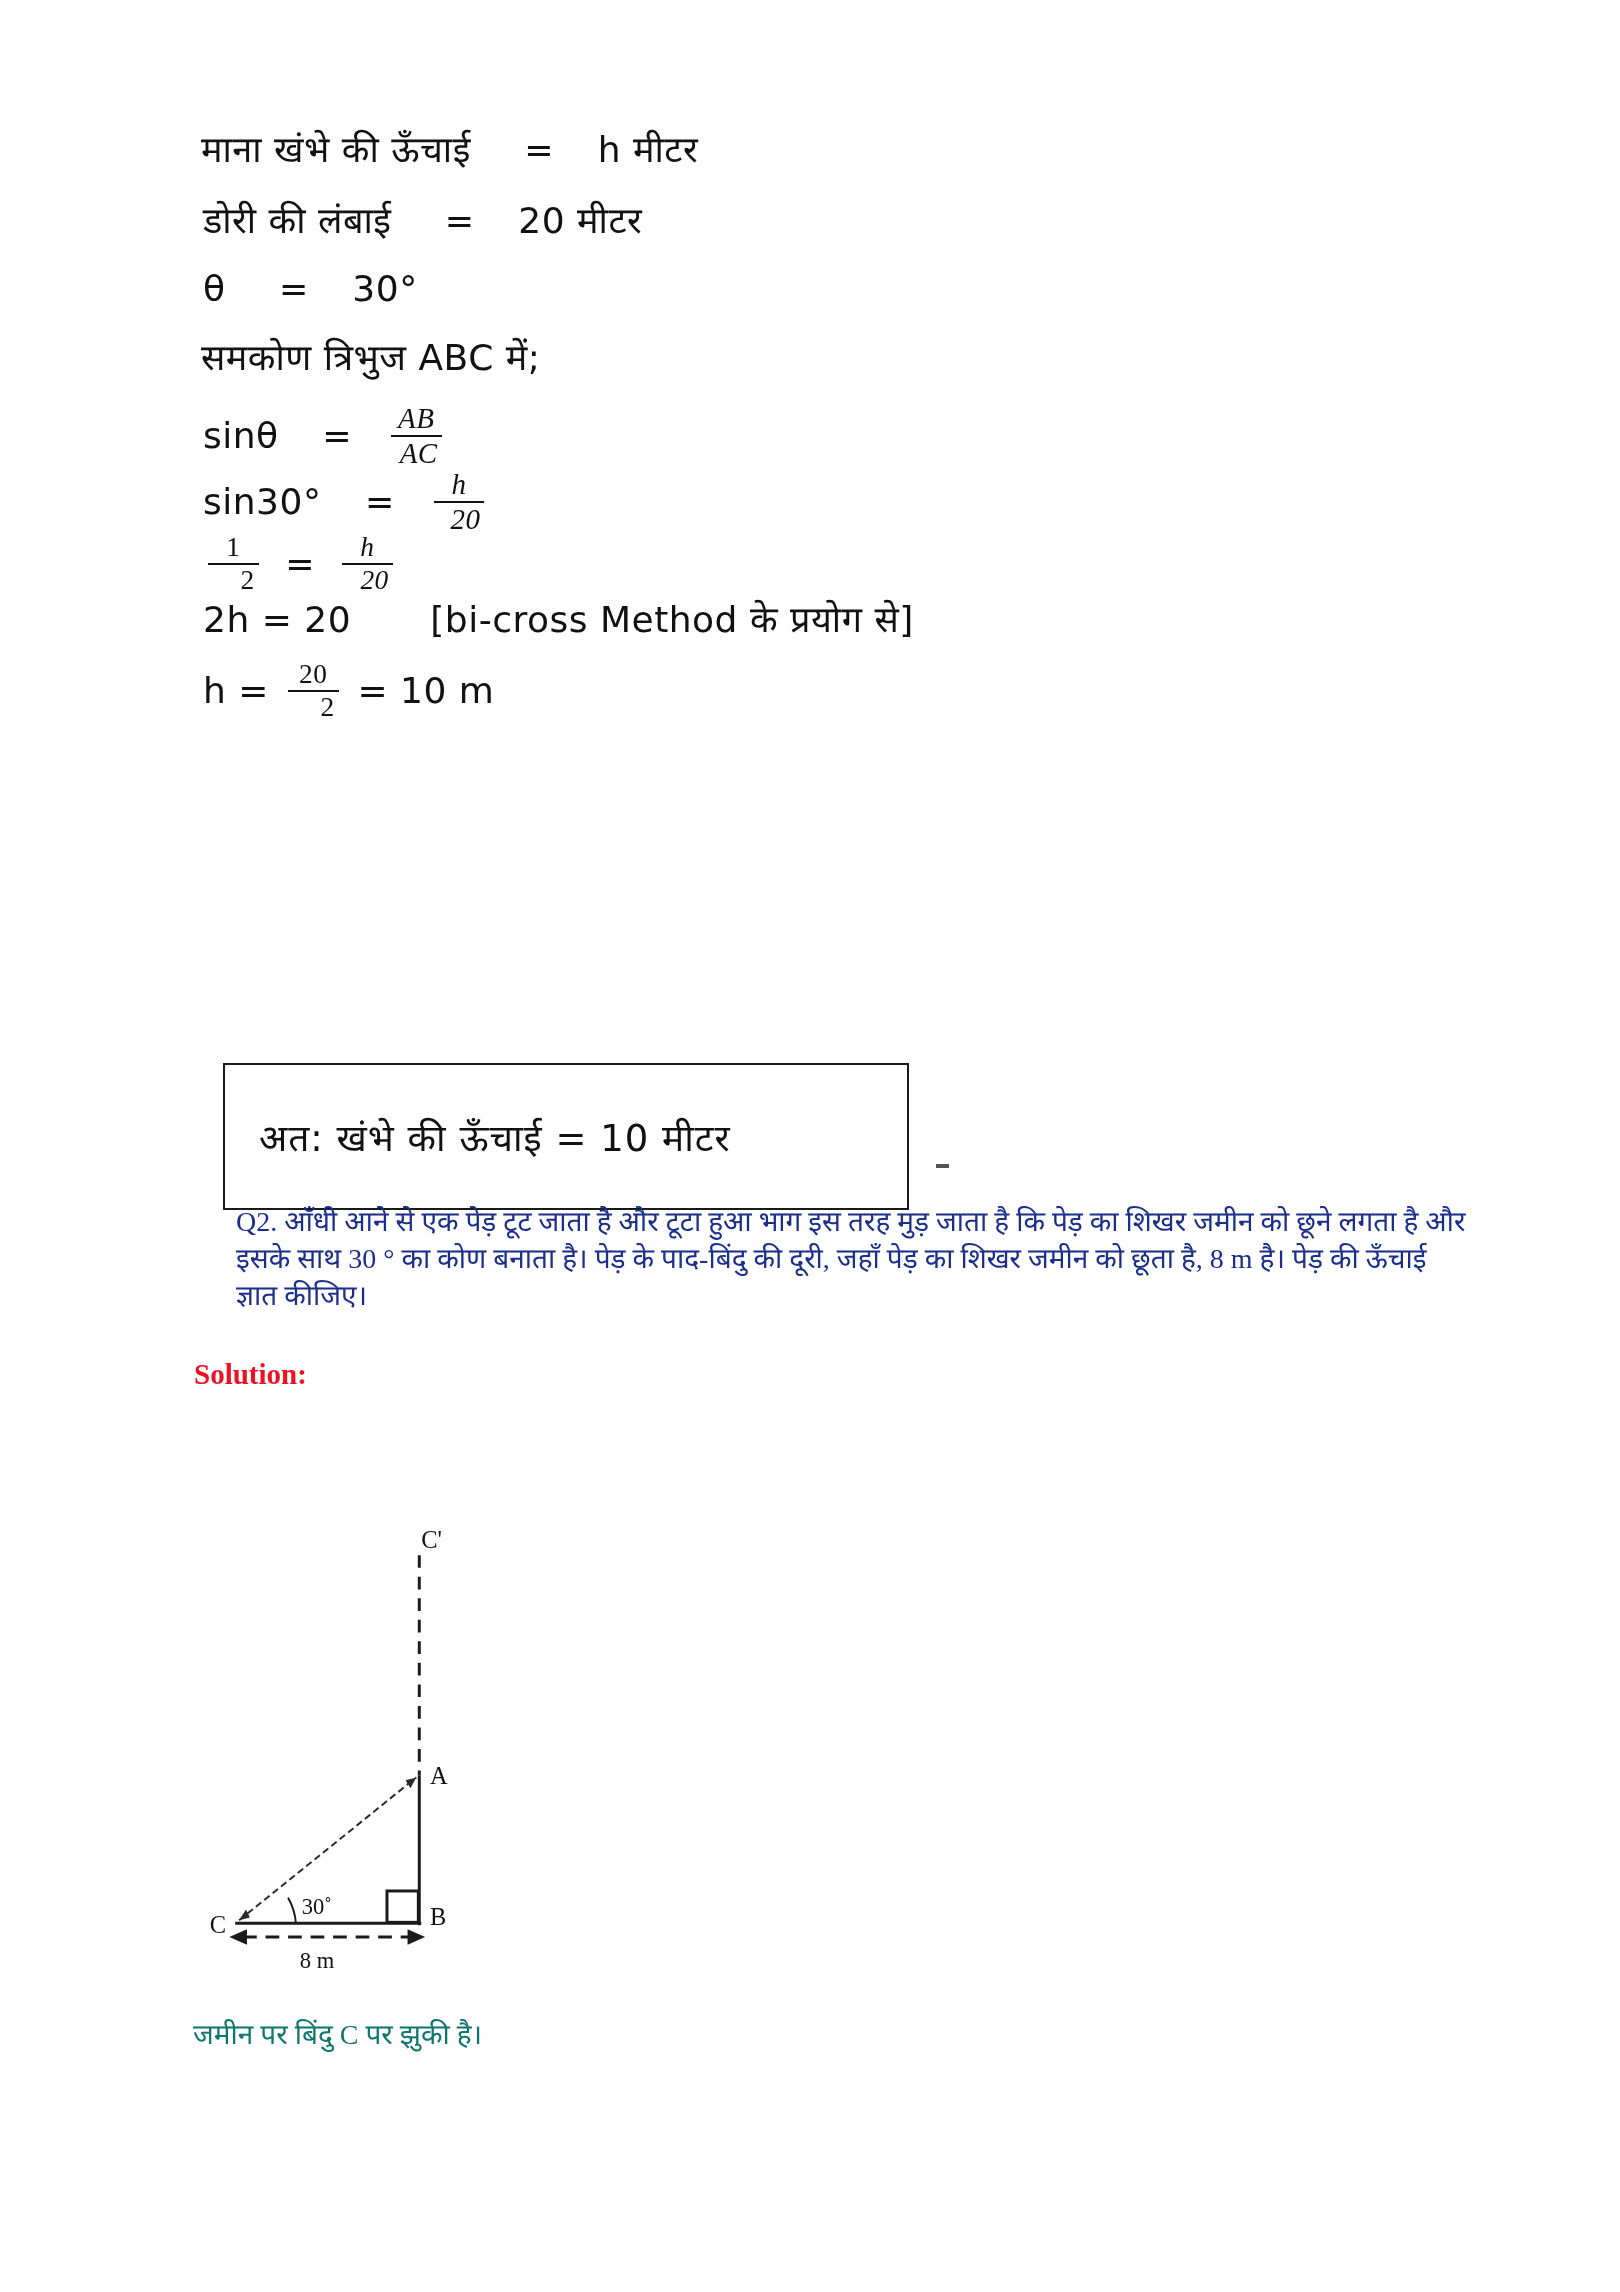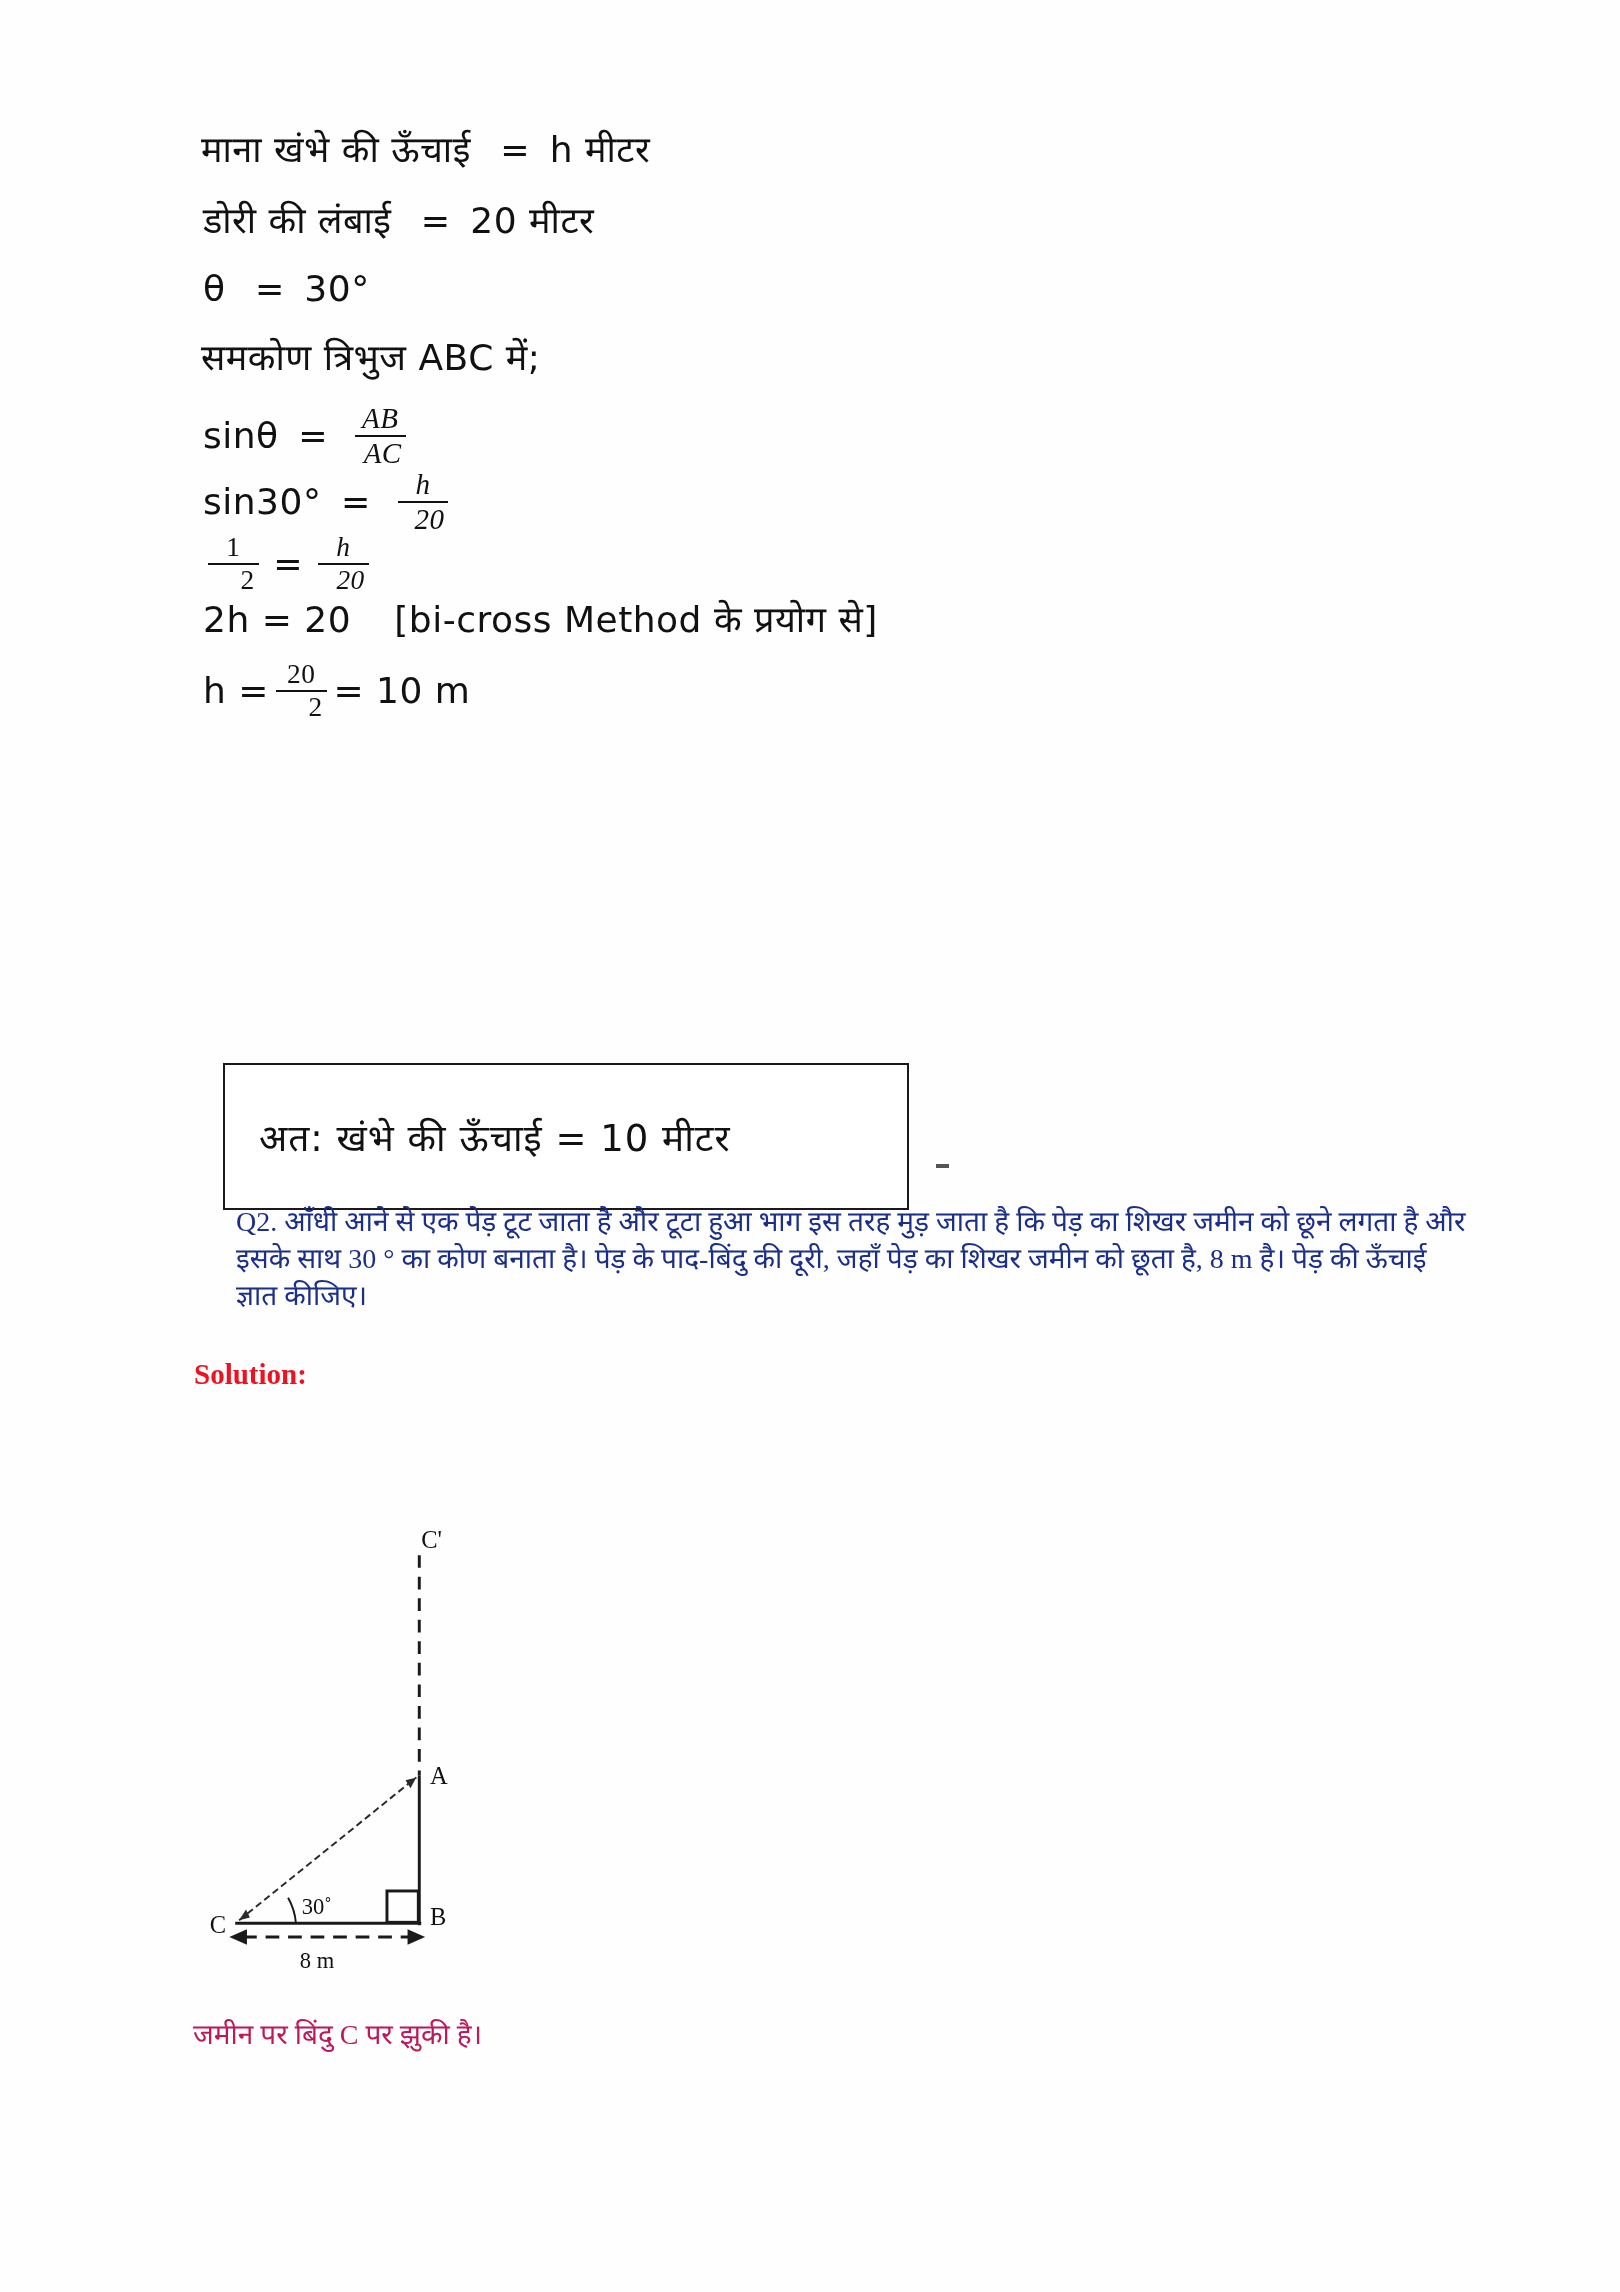--- a/index.html
+++ b/index.html
@@ -35,20 +35,21 @@
 
   .work-line {
     font-family: "DejaVu Sans", sans-serif;
     font-size: 36px;
     line-height: 1.0;
     color: #111;
     letter-spacing: 0.5px;
     white-space: nowrap;
     display: flex;
     align-items: center;
+    gap: 12px;
   }
 
   .wl-1 { position:absolute; left: 0px;  top: 0px; }
   .wl-2 { position:absolute; left: 2px;  top: 71px; }
   .wl-3 { position:absolute; left: 2px;  top: 139px; }
   .wl-4 { position:absolute; left: 0px;  top: 208px; }
   .wl-5 { position:absolute; left: 2px;  top: 272px; }
   .wl-6 { position:absolute; left: 2px;  top: 338px; }
   .wl-7 { position:absolute; left: 0px;  top: 402px; }
   .wl-8 { position:absolute; left: 2px;  top: 470px; }
@@ -159,21 +160,21 @@
     color: #111;
     font-family: "Liberation Serif", "DejaVu Serif", serif;
     font-size: 28px;
     white-space: nowrap;
   }
 
   .sol-line-2 {
     position: absolute;
     left: 193px;
     top: 2014px;
-    color: #be185d;
+    color: #0f766e;
     font-family: "Liberation Serif", "DejaVu Serif", serif;
     font-size: 28px;
     white-space: nowrap;
   }
 
   
   .diagram {
     position: absolute;
     left: 186px;
     top: 1514px;

